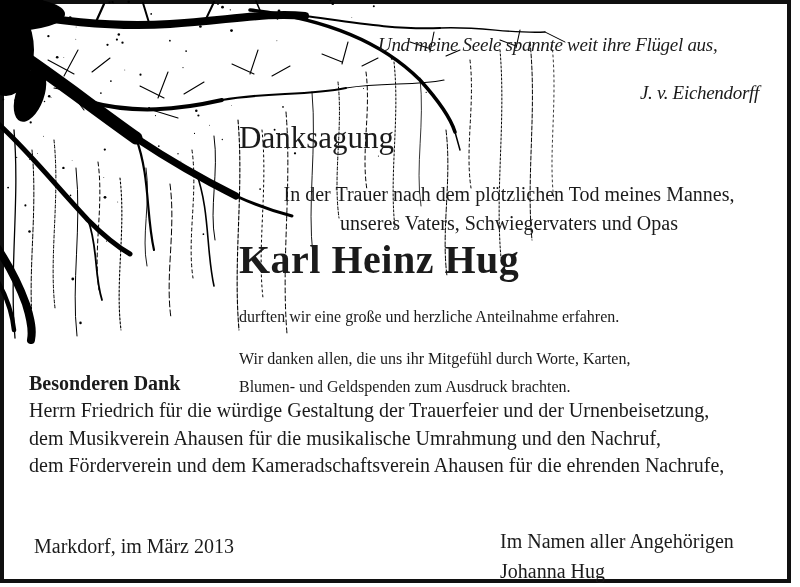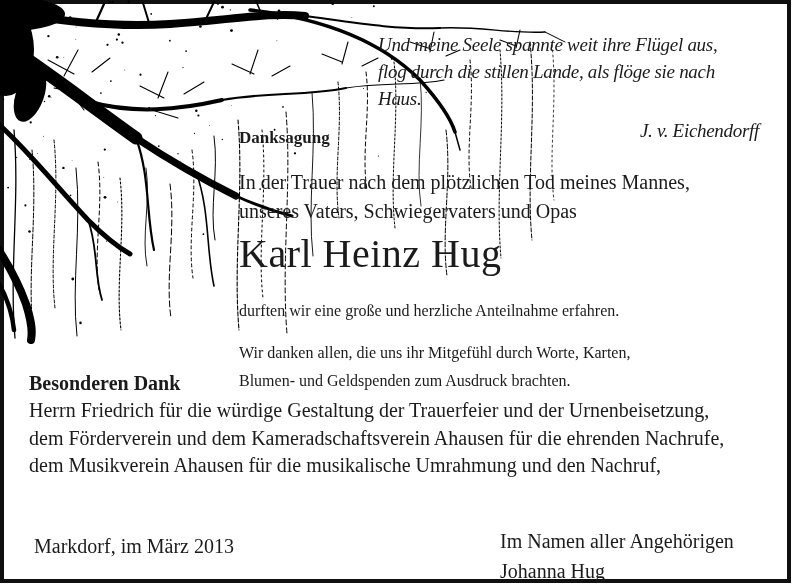--- a/index.html
+++ b/index.html
@@ -15,25 +15,25 @@
   }
   .tree {
     position:absolute; left:0; top:0; width:580px; height:345px;
     z-index:2; pointer-events:none;
   }
   .txt { position:absolute; z-index:3; }
   .quote {
     left:378px; top:31px; width:381px;
     font-style:italic; font-size:19px; line-height:27px; letter-spacing:-0.3px;
   }
-  .quote .attr { text-align:right; margin-top:5px; }
+  .quote .attr { text-align:right; margin-top:21px; }
   .main { left:239px; top:124px; width:540px; }
-  .heading { font-size:17px; font-weight:bold; line-height:28px; }
-  .intro { margin-top:16px; font-size:20px; line-height:28.5px; }
-  .name  { font-size:40px; line-height:46px; margin-top:6px; letter-spacing:0.5px; }
+  .heading { font-size:31px; font-weight:normal; line-height:28px; }
+  .intro { margin-top:28px; font-size:20px; line-height:28.5px;text-align:center; }
+  .name  { font-size:40px; line-height:46px; margin-top:0; letter-spacing:0.5px;font-weight:bold; }
   .para1 { margin-top:20px;  font-size:16px; line-height:28px; }
   .para2 { margin-top:14px; font-size:16px; line-height:28px; }
   .special { left:29px; top:370px; width:760px; font-size:20px; line-height:27.5px; }
   .special .bold { font-weight:bold; line-height:27px; }
   .place-date { left:34px; top:533px; font-size:20px; line-height:26px; }
   .signature-block { left:500px; top:502px; font-size:20px; line-height:30px;margin-top:24px; }
 </style>
 </head>
 <body>
 
@@ -219,43 +219,42 @@
         <circle cx="111.0" cy="120.2" r="1.21"></circle>
         <circle cx="230.3" cy="9.8" r="0.66"></circle>
         <circle cx="10.0" cy="69.9" r="1.30"></circle>
         <circle cx="168.8" cy="158.7" r="1.27"></circle>
         <circle cx="155.5" cy="115.6" r="0.59"></circle>
       </g>
   </svg>
 
   <div class="txt quote">
     <div>Und meine Seele spannte weit ihre Flügel aus,</div>
-    <div>flog durch die stillen Lande, als flöge sie nach Haus.</div>
     <div class="attr">J. v. Eichendorff</div>
   </div>
 
   <div class="txt main">
     <div class="heading">Danksagung</div>
     <div class="intro">
       <span>In der Trauer nach dem plötzlichen Tod meines Mannes,</span><br>
       <span>unseres Vaters, Schwiegervaters und Opas</span>
     </div>
     <div class="name">Karl Heinz Hug</div>
     <div class="para1">durften wir eine große und herzliche Anteilnahme erfahren.</div>
     <div class="para2">
       <span>Wir danken allen, die uns ihr Mitgefühl durch Worte, Karten,</span><br>
       <span>Blumen- und Geldspenden zum Ausdruck brachten.</span>
     </div>
   </div>
 
   <div class="txt special">
     <div class="bold">Besonderen Dank</div>
     <div>Herrn Friedrich für die würdige Gestaltung der Trauerfeier und der Urnenbeisetzung,</div>
+    <div>dem Musikverein Ahausen für die musikalische Umrahmung und den Nachruf,</div>
     <div>dem Förderverein und dem Kameradschaftsverein Ahausen für die ehrenden Nachrufe,</div>
-    <div>dem Musikverein Ahausen für die musikalische Umrahmung und den Nachruf,</div>
   </div>
 
   <div class="txt place-date">Markdorf, im März 2013</div>
 
   <div class="txt signature-block">
     <div>Im Namen aller Angehörigen</div>
     <div>Johanna Hug</div>
   </div>
 
 </div>

